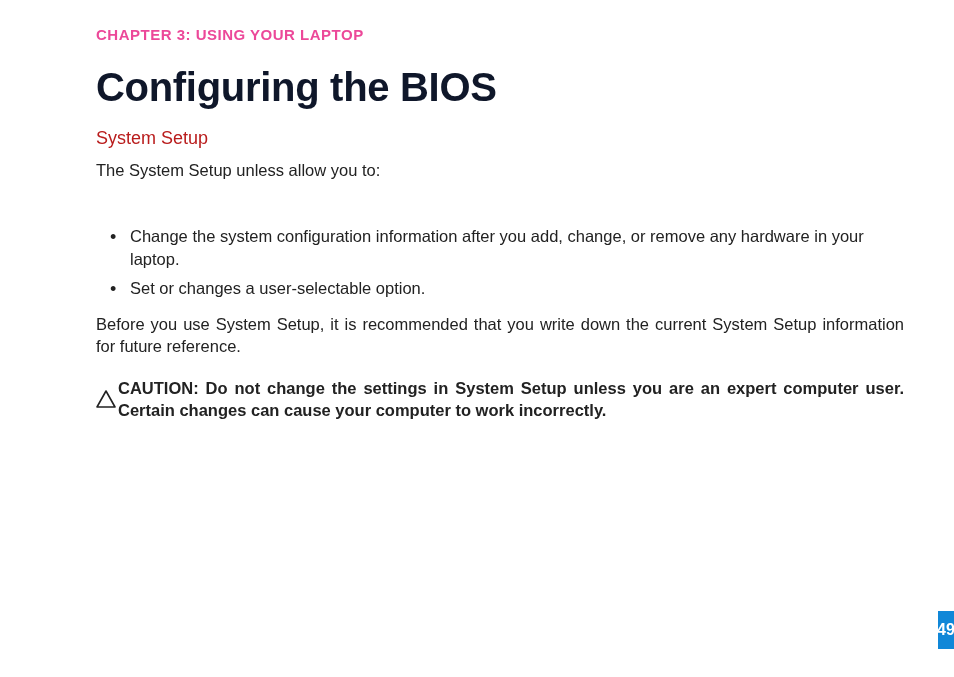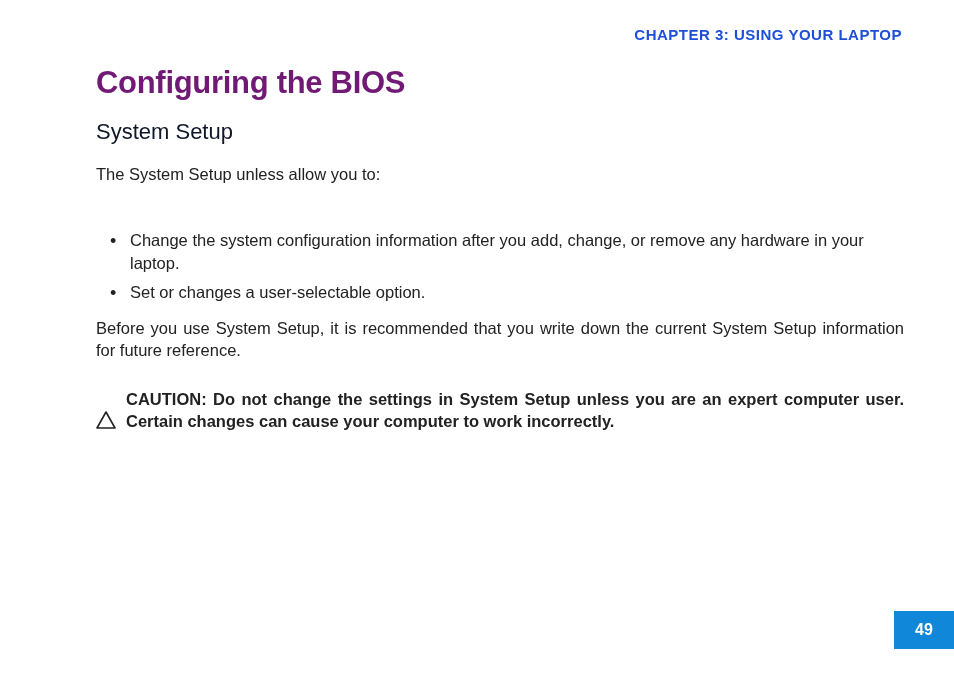--- a/index.html
+++ b/index.html
@@ -8,40 +8,39 @@
       height: 677px;
       background: #ffffff;
       font-family: Arial, Helvetica, sans-serif;
       position: relative;
       color: #333;
     }
     .page {
       padding: 26px 50px 0 96px;
     }
     .chapter-header {
-      text-align: right;
       font-size: 15px;
       font-weight: bold;
       letter-spacing: 0.5px;
-      color: #1d4ed8;
+      color: #ec4899;
       margin-bottom: 22px;
       padding-right: 2px;
     }
     .title {
-      font-size: 31px;
+      font-size: 40px;
       font-weight: bold;
-      color: #701a75;
+      color: #0f172a;
       margin-bottom: 18px;
       letter-spacing: -0.3px;
     }
     .subtitle {
-      font-size: 22px;
+      font-size: 18px;
       font-weight: 500;
-      color: #0f172a;
-      margin-bottom: 18px;
+      color: #b91c1c;
+      margin-bottom: 10px;
     }
     .intro {
       font-size: 16.5px;
       color: #222;
       margin-bottom: 12px;
       line-height: 1.35;
     }
     .bullet-list {
       list-style: none;
       padding-left: 14px;
@@ -62,43 +61,43 @@
       left: 0;
       top: 0;
       font-size: 18px;
       color: #222;
     }
     .recommendation {
       font-size: 16.5px;
       color: #222;
       line-height: 1.35;
       text-align: justify;
-      margin-bottom: 27px;
+      margin-bottom: 20px;
     }
     .caution-block {
       display: flex;
-      align-items: flex-end;
-      gap: 10px;
+      align-items: center;
+      gap: 2px;
     }
     .caution-icon {
       flex-shrink: 0;
       margin-top: 3px;
     }
     .caution-text {
       font-size: 16.5px;
       font-weight: bold;
       color: #222;
       line-height: 1.35;
       text-align: justify;
     }
     .page-number-tab {
       position: absolute;
       right: 0;
       bottom: 28px;
-      width: 60px;
+      width: 16px;
       height: 38px;
       background: #1087d8;
       color: #ffffff;
       font-size: 16px;
       font-weight: bold;
       display: flex;
       align-items: center;
       justify-content: center;
     }
   </style>

